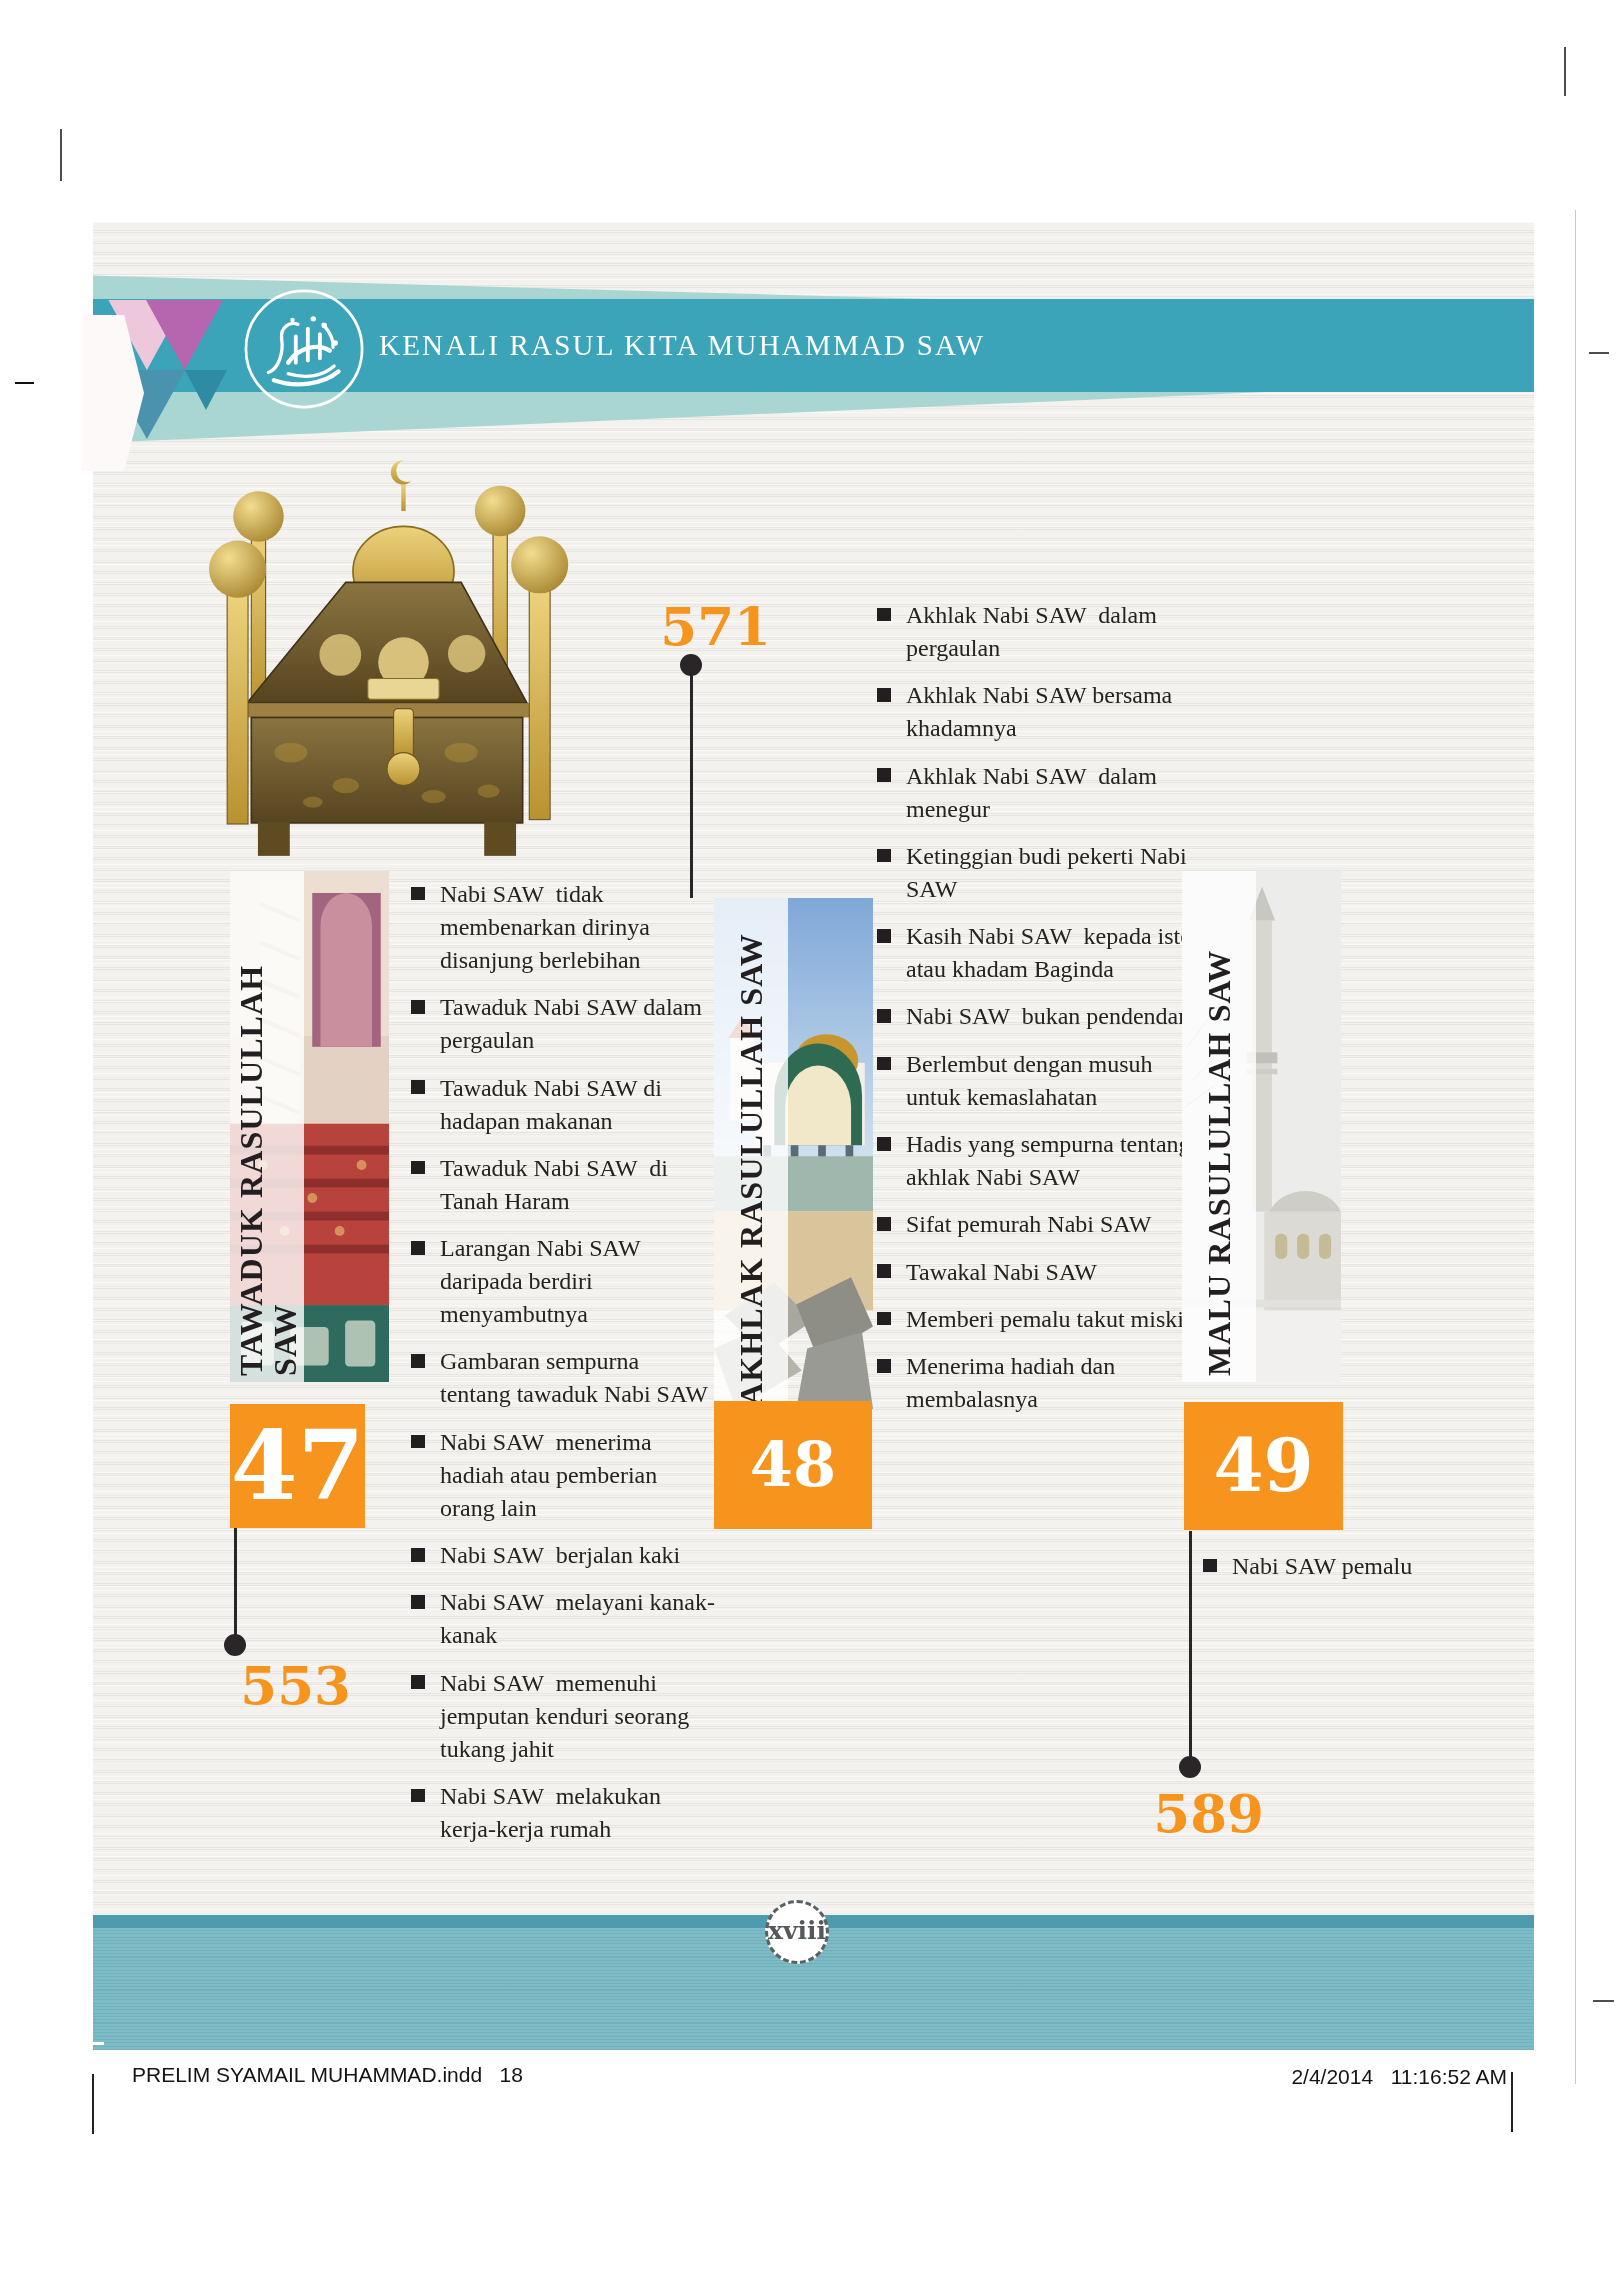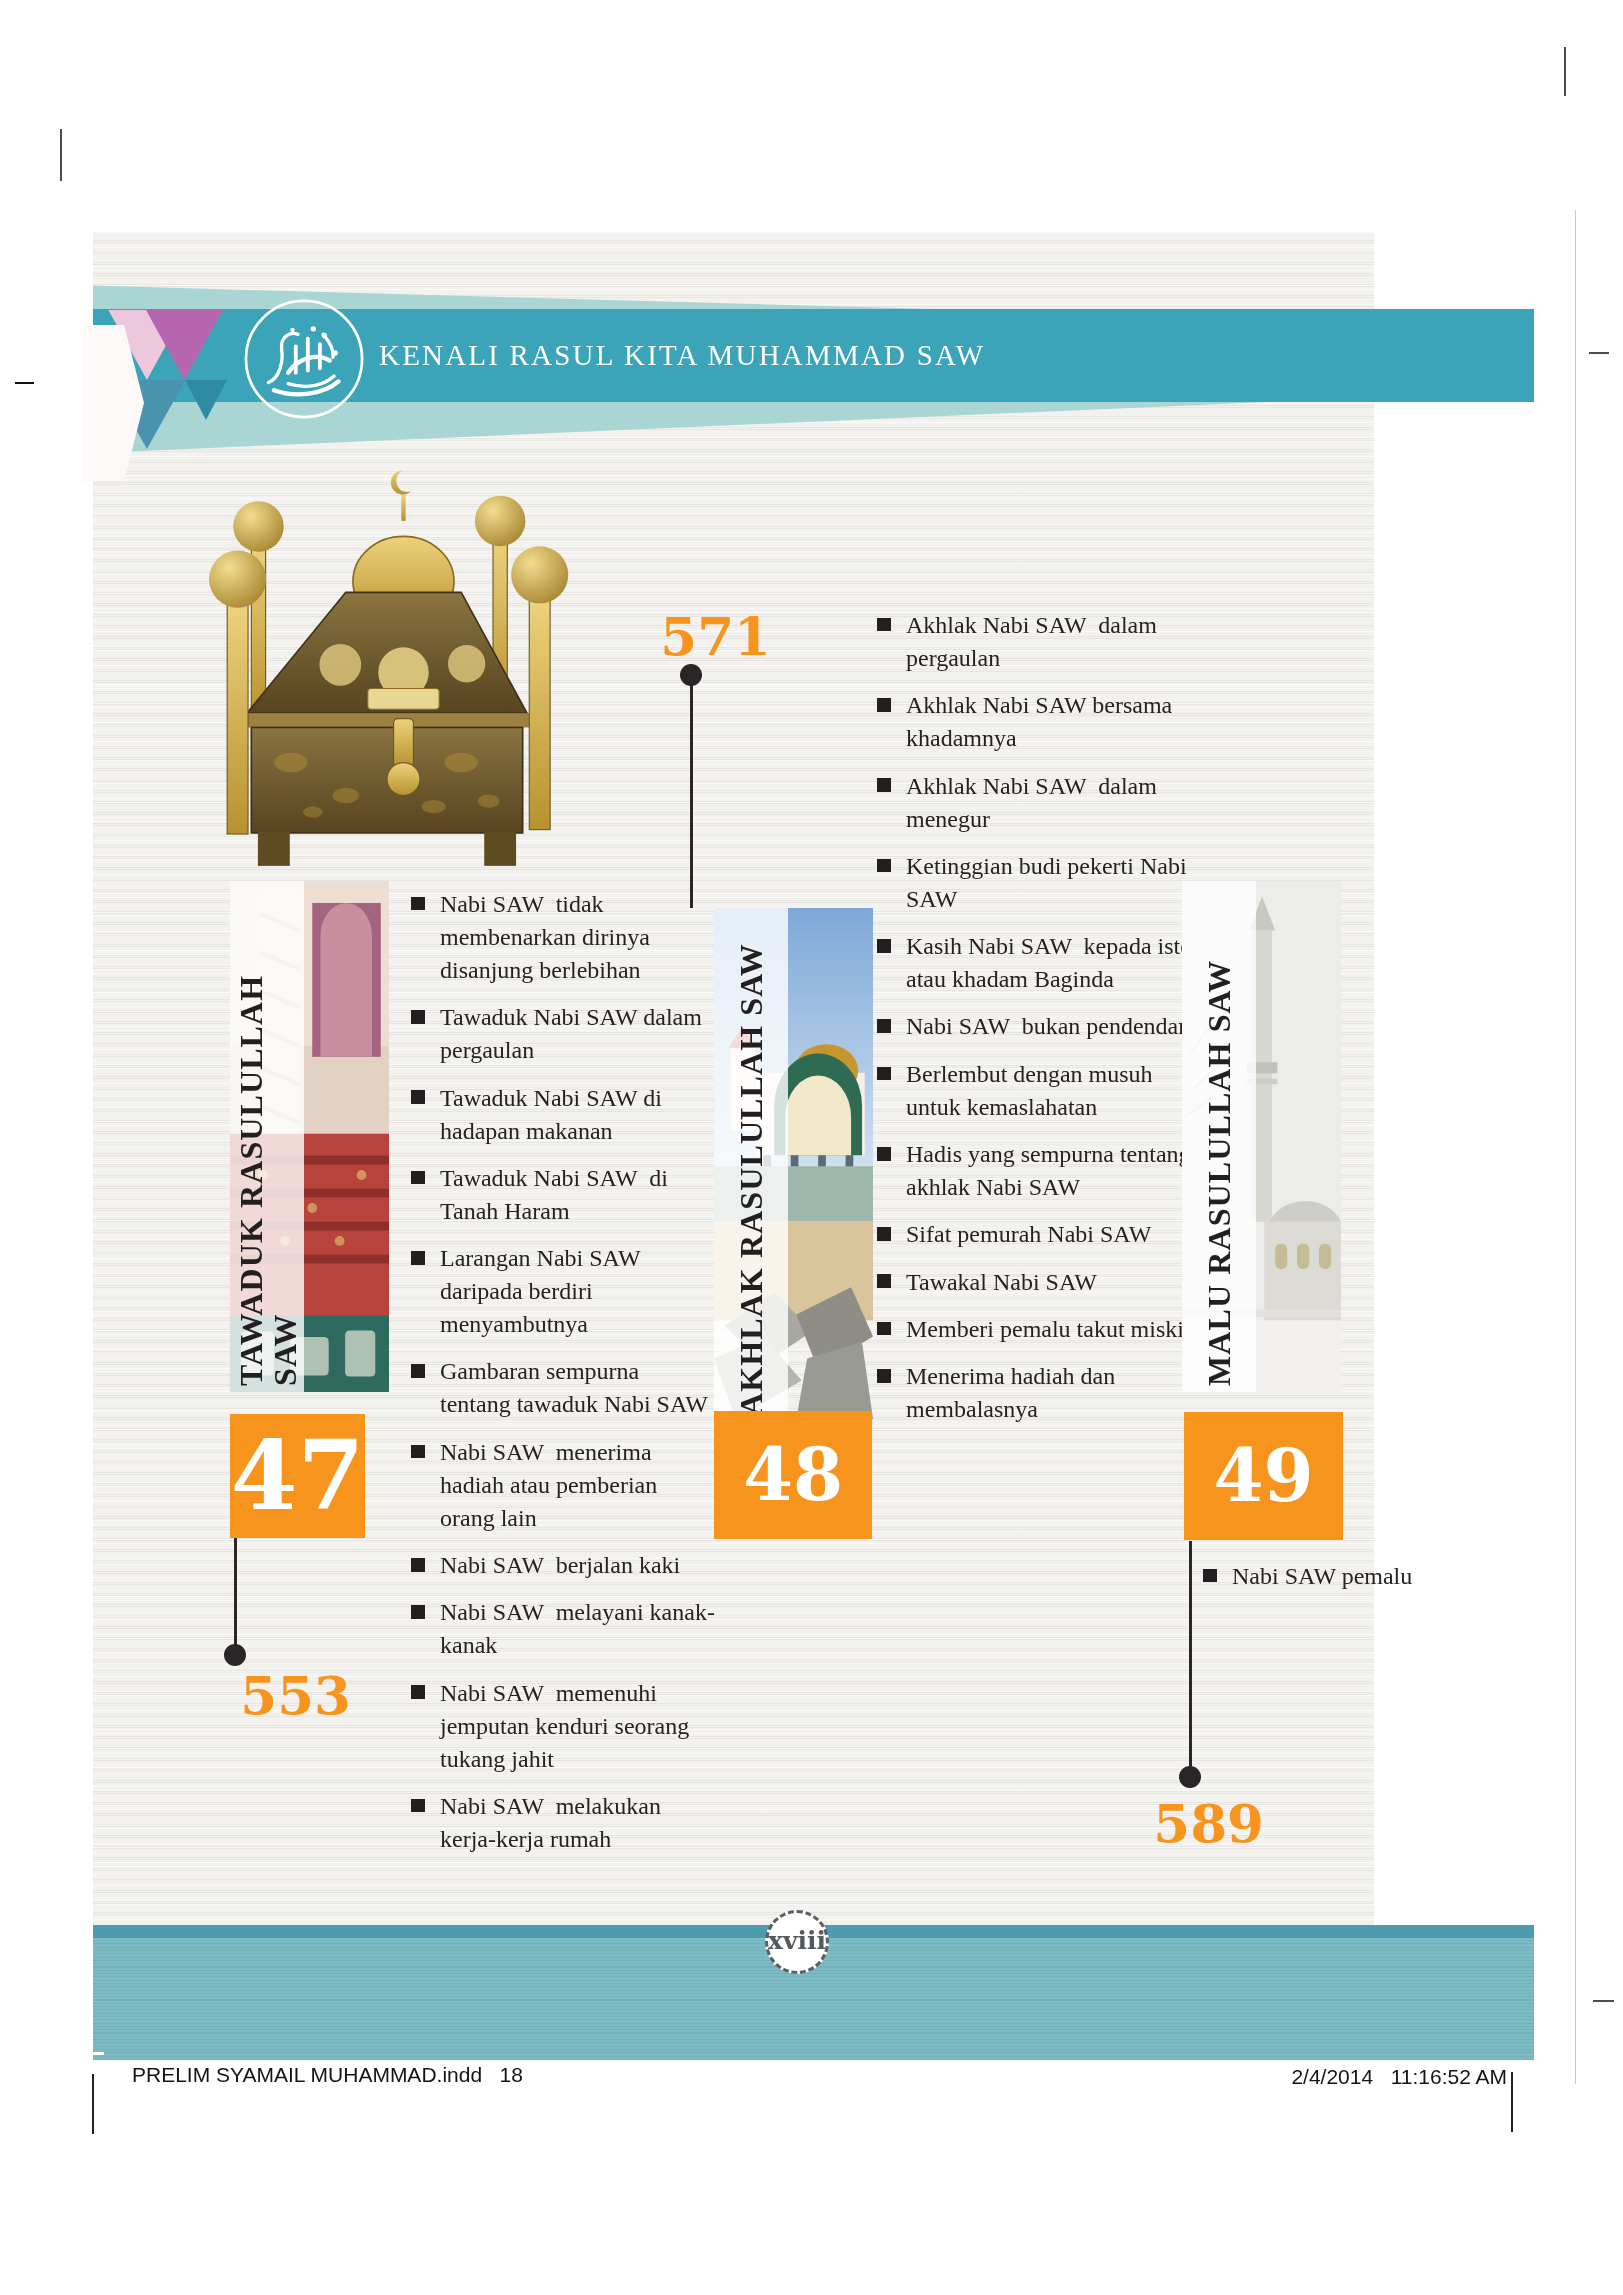--- a/index.html
+++ b/index.html
@@ -1,21 +1,21 @@
 <!DOCTYPE html>
 <html style="font-size:8.8px"><head>
 <meta charset="utf-8">
 <style>
   html,body{margin:0;padding:0;background:#ffffff;}
   body{width:1623px;height:2295px;position:relative;overflow:hidden;
        font-family:"Liberation Serif",serif;-webkit-font-smoothing:antialiased;}
   #page{position:absolute;inset:0;}
 
   
-  .paper{position:absolute;left:93px;top:232px;width:1281px;height:1828px;
+  .paper{position:absolute;left:93px;top:222px;width:1441px;height:1828px;
     background-color:#f3f2ef;
     background-image:
       repeating-linear-gradient(0deg, rgba(140,138,130,.12) 0 0.5px, rgba(255,255,255,0) 0.5px 2.2px),
       repeating-linear-gradient(0deg, rgba(255,255,255,0) 0 3.3px, rgba(255,255,255,.55) 3.3px 3.8px);
   }
 
   
   .band{position:absolute;left:0;top:77px;width:1441px;height:93px;background:#3BA4B8;}
   .sliver-top{position:absolute;left:0;top:0;width:858px;height:80px;
     background:#A9D6D2;clip-path:polygon(0 67%,100% 97%,0 97%);}
@@ -260,21 +260,21 @@
         <g>
           <polygon points="20,760 110,700 180,770 90,830" fill="#a8a8a0"></polygon>
           <polygon points="150,740 250,690 290,780 190,840" fill="#8e8e86"></polygon>
           <polygon points="0,820 90,780 160,860 40,930" fill="#b5b5ae"></polygon>
           <polygon points="170,820 270,790 290,930 150,930" fill="#9a9a94"></polygon>
         </g>
       </svg>
       <div class="label-zone"></div>
       <div class="vtext" style="left:20px;top:508px;">AKHLAK RASULULLAH SAW</div>
     </div>
-    <div class="chapter" style="left:621px;top:1179px;width:158px;height:128px;font-size:72px;line-height:128px;">
+    <div class="chapter" style="left:621px;top:1179px;width:158px;height:128px;font-size:62px;line-height:128px;">
       <span>48</span>
     </div>
     <ul class="toc" style="left:784px;top:377px;width:330px;">
         <li><span class="sq"></span><span>Akhlak Nabi SAW  dalam pergaulan</span></li>
         <li><span class="sq"></span><span>Akhlak Nabi SAW bersama khadamnya</span></li>
         <li><span class="sq"></span><span>Akhlak Nabi SAW  dalam menegur</span></li>
         <li><span class="sq"></span><span>Ketinggian budi pekerti Nabi SAW</span></li>
         <li><span class="sq"></span><span>Kasih Nabi SAW  kepada isteri atau khadam Baginda</span></li>
         <li><span class="sq"></span><span>Nabi SAW  bukan pendendam</span></li>
         <li><span class="sq"></span><span>Berlembut dengan musuh untuk kemaslahatan</span></li>

